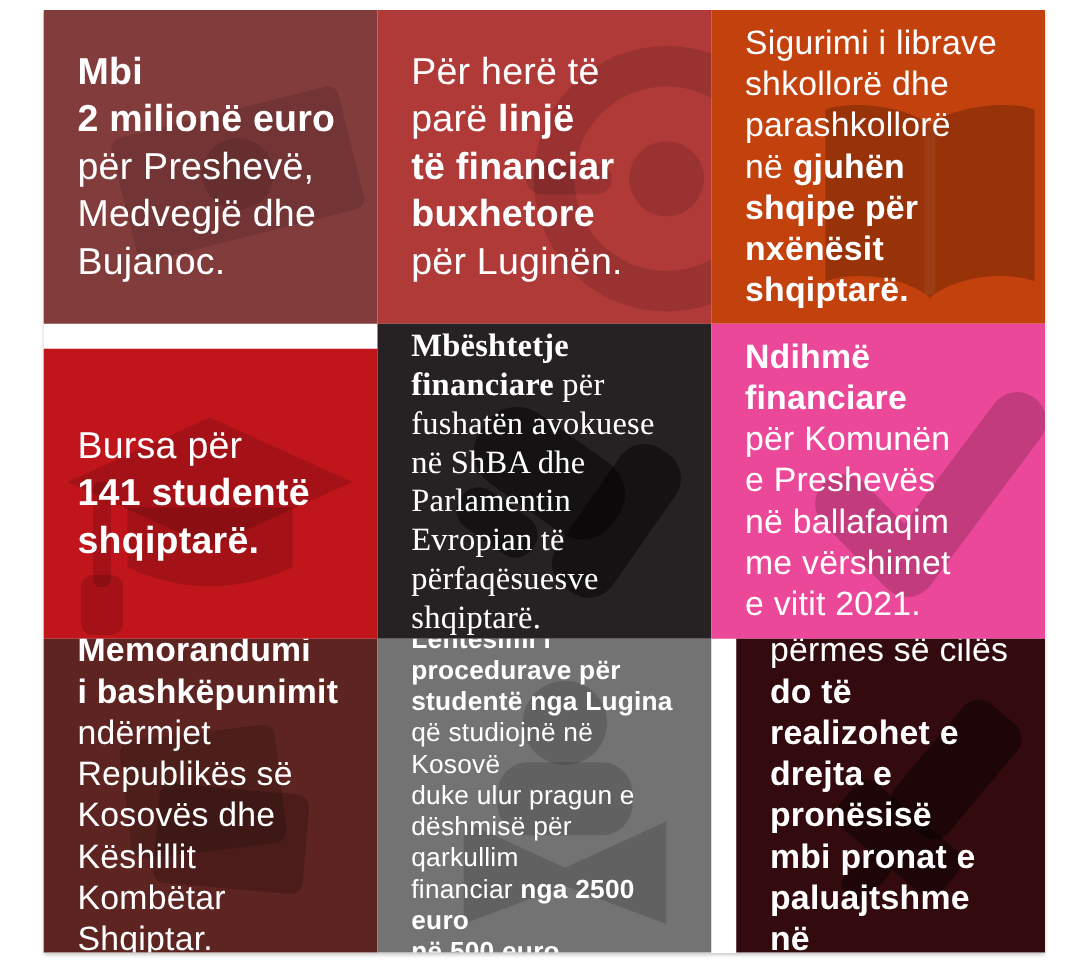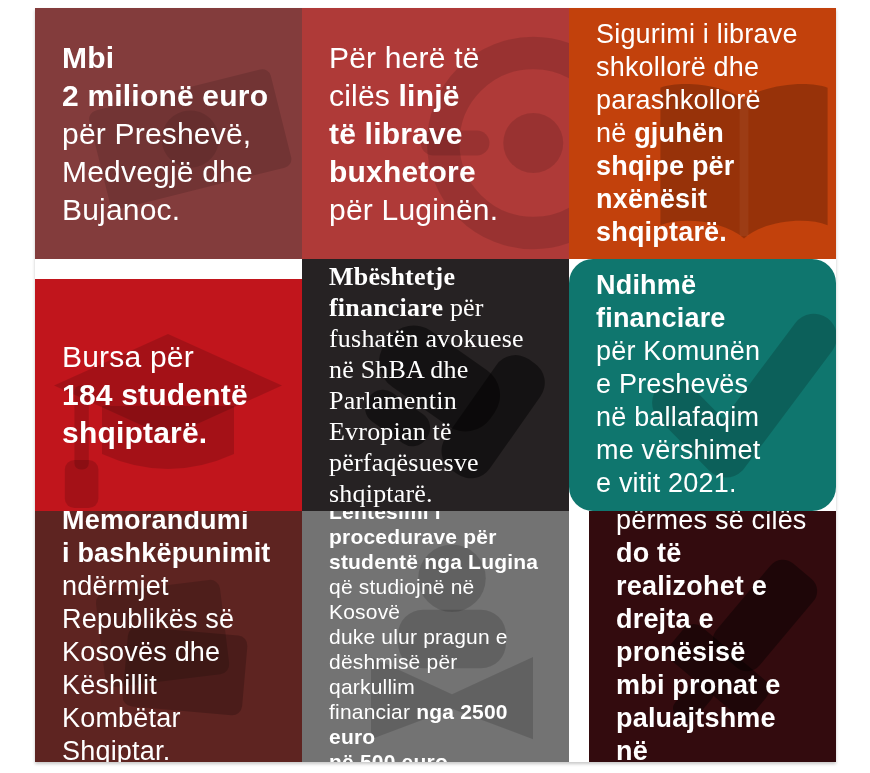--- a/index.html
+++ b/index.html
@@ -67,22 +67,22 @@
 Bujanoc.</span></div>
     </div>
 
     <div class="tile" style="background-color: rgb(175, 58, 56);">
       <svg class="wm wm2" viewBox="0 0 200 200">
         <circle cx="125" cy="100" r="72" fill="none" stroke="rgba(0,0,0,0.12)" stroke-width="26"></circle>
         <circle cx="125" cy="100" r="24" fill="rgba(0,0,0,0.12)"></circle>
         <rect x="35" y="90" width="55" height="20" rx="10" fill="rgba(0,0,0,0.12)"></rect>
       </svg>
       <div class="txt fs-lg"><span>Për herë të
-cilës </span><span class="b">linjë
-të librave
+parë </span><span class="b">linjë
+të financiar
 buxhetore</span><span>
 për Luginën.</span></div>
     </div>
 
     <div class="tile" style="background-color: #c2410c;">
       <svg class="wm wm3" viewBox="0 0 200 200">
         <path fill="rgba(0,0,0,0.22)" d="M100 38 C82 24 42 20 24 27 L24 152 C44 144 82 148 100 164 C118 148 156 144 176 152 L176 27 C158 20 118 24 100 38 Z"></path>
         <rect x="96" y="34" width="8" height="128" fill="rgba(255,255,255,0.05)"></rect>
       </svg>
       <div class="txt fs-md"><span>Sigurimi i librave
@@ -97,21 +97,21 @@
     <div class="tile" style="background-color: rgb(193, 21, 28); margin-top: 20px;">
       <svg class="wm wm4" viewBox="0 0 200 200">
         <g fill="rgba(0,0,0,0.15)">
           <polygon points="100,25 195,68 100,111 5,68"></polygon>
           <path d="M45 85 L45 125 Q100 150 155 125 L155 85 Z"></path>
           <rect x="22" y="68" width="12" height="70" rx="5"></rect>
           <rect x="14" y="130" width="28" height="40" rx="8"></rect>
         </g>
       </svg>
       <div class="txt fs-lg"><span>Bursa për
-</span><span class="b">184 studentë
+</span><span class="b">141 studentë
 shqiptarë.</span></div>
     </div>
 
     <div class="tile" style="background-color: rgb(38, 34, 35);">
       <svg class="wm wm5" viewBox="0 0 200 200">
         <g transform="rotate(35 100 100)" fill="rgba(0,0,0,0.45)">
           <rect x="30" y="68" width="110" height="58" rx="26"></rect>
           <rect x="118" y="40" width="46" height="115" rx="20"></rect>
           <rect x="45" y="130" width="60" height="30" rx="14"></rect>
         </g>
@@ -119,21 +119,21 @@
       <div class="txt fs-md2"><span class="b">Mbështetje
 financiare</span><span> për
 fushatën avokuese
 në ShBA dhe
 Parlamentin
 Evropian të
 përfaqësuesve
 shqiptarë.</span></div>
     </div>
 
-    <div class="tile" style="background-color: #0f766e; border-radius: 24px;">
+    <div class="tile" style="background-color: #ec4899;">
       <svg class="wm wm6" viewBox="0 0 200 200">
         <path d="M42 108 L88 155 L168 48" fill="none" stroke="rgba(0,0,0,0.18)" stroke-width="42" stroke-linecap="round" stroke-linejoin="round"></path>
       </svg>
       <div class="txt fs-md"><span class="b">Ndihmë
 financiare</span><span>
 për Komunën
 e Preshevës
 në ballafaqim
 me vërshimet
 e vitit 2021.</span></div>

